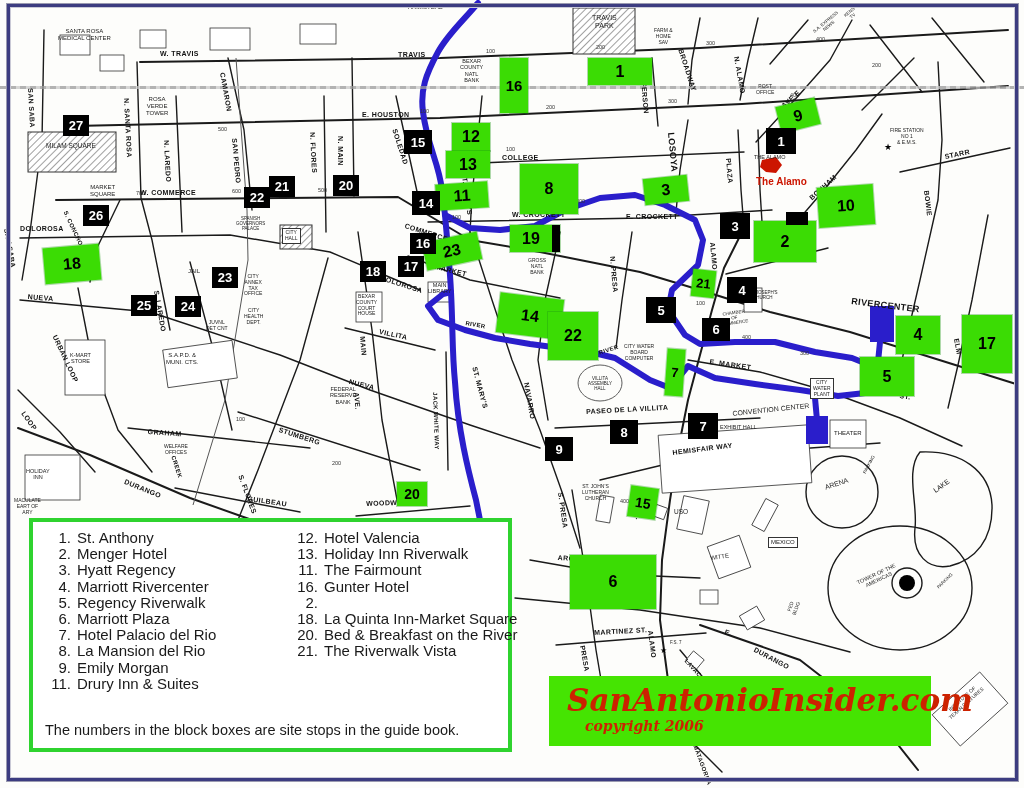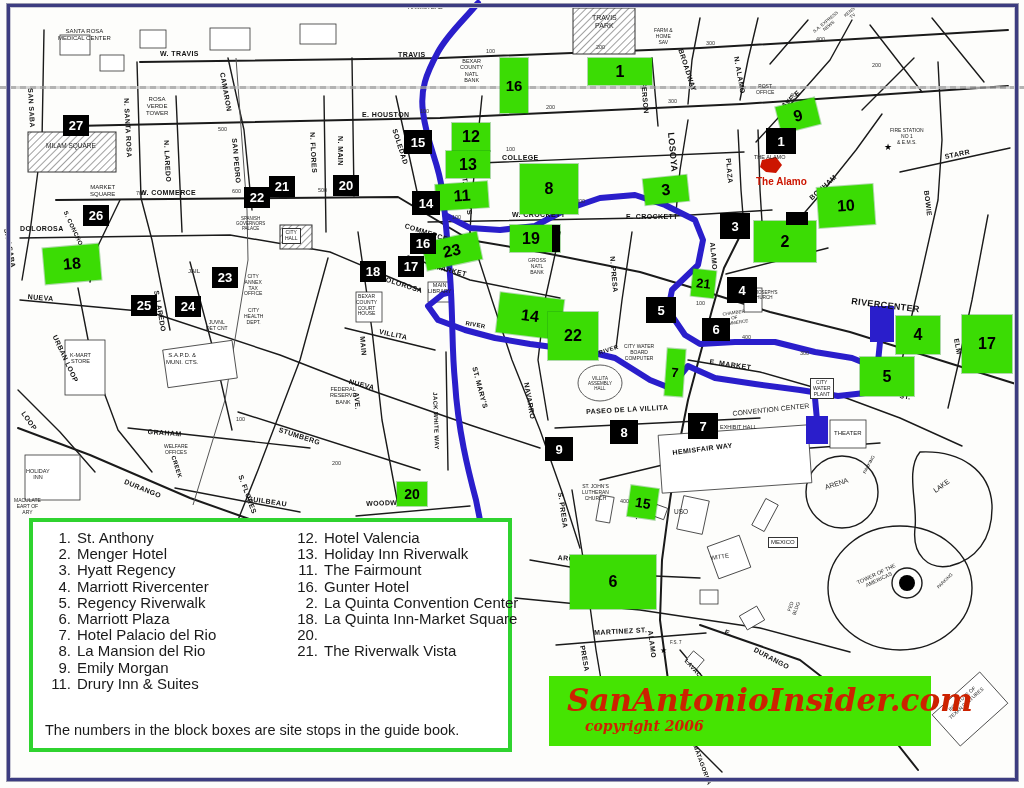--- a/index.html
+++ b/index.html
@@ -474,28 +474,28 @@
           <div class="lrow">
             <span class="lnum">11.</span>
             <span class="lname">The Fairmount</span>
           </div>
           <div class="lrow">
             <span class="lnum">16.</span>
             <span class="lname">Gunter Hotel</span>
           </div>
           <div class="lrow">
             <span class="lnum">2.</span>
-            <span class="lname">La Quinta Convention Center</span>
           </div>
           <div class="lrow">
             <span class="lnum">18.</span>
             <span class="lname">La Quinta Inn-Market Square</span>
           </div>
           <div class="lrow">
             <span class="lnum">20.</span>
+            <span class="lname">Bed &amp; Breakfast on the River</span>
           </div>
           <div class="lrow">
             <span class="lnum">21.</span>
             <span class="lname">The Riverwalk Vista</span>
           </div>
         </div>
     </div>
     <div id="legend-note">The numbers in the block boxes are site stops in the guide book.</div>
   </div>
 

